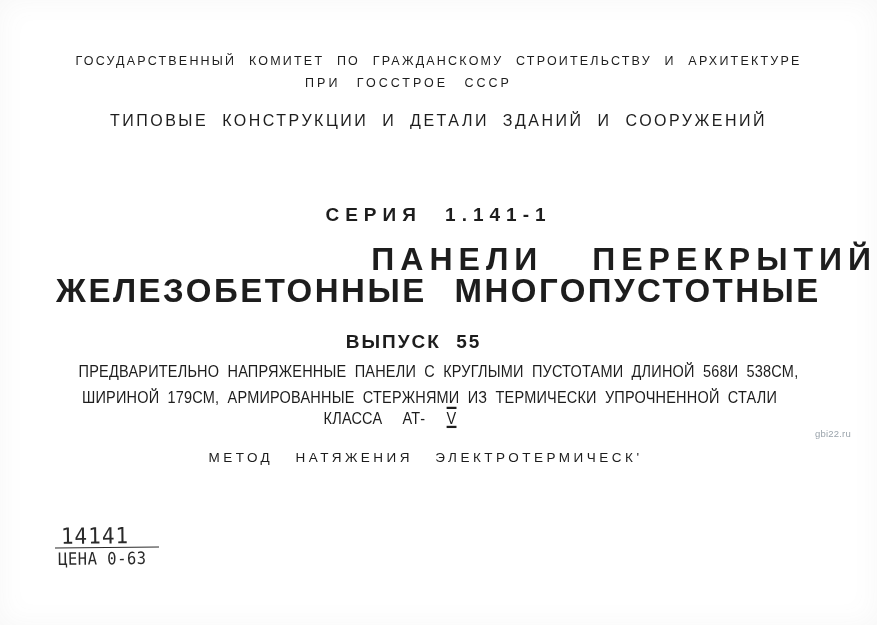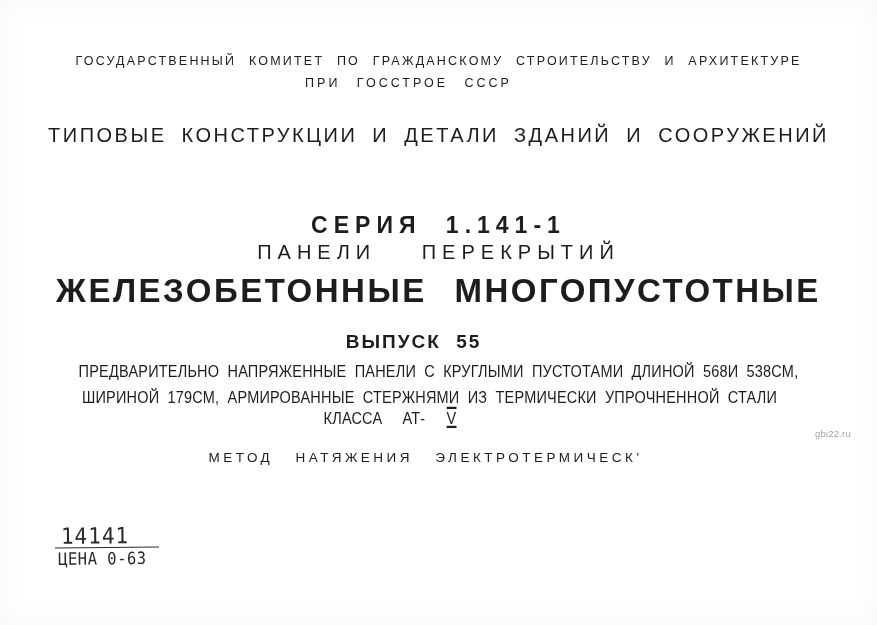--- a/index.html
+++ b/index.html
@@ -35,39 +35,40 @@
   }
   .org-line2 {
     top: 76px;
     font-size: 12.5px;
     letter-spacing: 3px;
     word-spacing: 10px;
     transform: translateX(-30px);
     font-weight: 500;
   }
   .doc-type {
-    top: 124px;
-    font-size: 20px;
+    top: 112px;
+    font-size: 16px;
     letter-spacing: 2.5px;
     word-spacing: 7px;
     font-weight: 500;
   }
   .series {
-    top: 212px;
-    font-size: 23px;
+    top: 204px;
+    font-size: 19px;
     font-weight: bold;
     letter-spacing: 6px;
     word-spacing: 12px;
   }
   .title1 {
     top: 241px;
-    font-size: 20px;
-    font-weight: normal;
+    font-size: 32px;
+    font-weight: bold;
     letter-spacing: 6px;
     word-spacing: 34px;
+    text-align: right;
   }
   .title2 {
     top: 272px;
     font-size: 33px;
     font-weight: bold;
     letter-spacing: 2.5px;
     word-spacing: 16px;
   }
   .issue {
     top: 331px;

